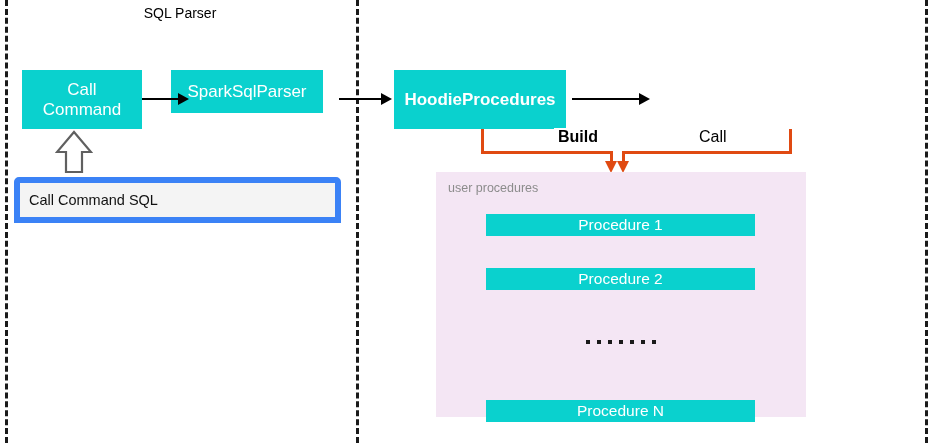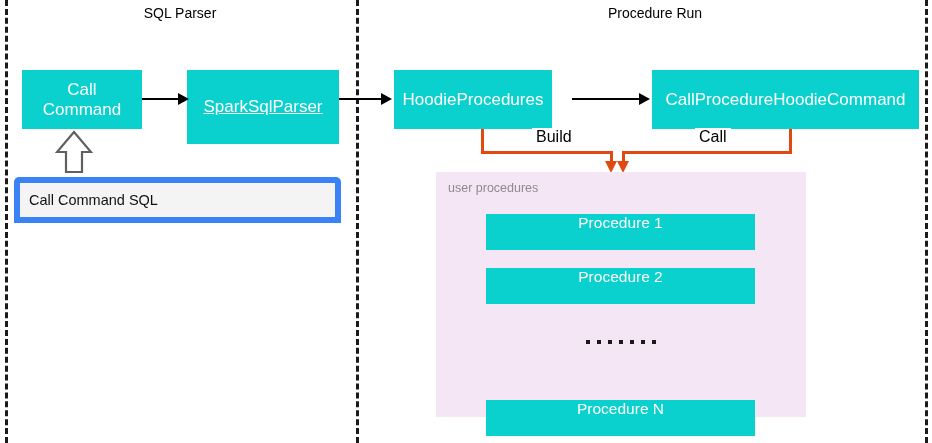--- a/index.html
+++ b/index.html
@@ -46,22 +46,22 @@
     color: #ffffff;
     display: flex;
     align-items: center;
     justify-content: center;
     text-align: center;
     font-size: 17px;
     line-height: 1.15;
     box-sizing: border-box;
   }
   #node-call-command { left: 22px;  top: 70px; width: 120px; height: 59px; }
-  #node-sparksql     { left: 187px; top: 70px; width: 152px; height: 74px; text-decoration: underline; }
-  #node-hoodieproc   { left: 394px; top: 70px; width: 158px; height: 59px; }
+  #node-sparksql     { left: 171px; top: 70px; width: 152px; height: 43px; }
+  #node-hoodieproc   { left: 394px; top: 70px; width: 172px; height: 59px; font-weight: bold; }
   #node-callproccmd  { left: 652px; top: 70px; width: 267px; height: 59px; }
 
   
   .arrow-line {
     position: absolute;
     height: 0;
     border-top: 2.5px solid #000000;
   }
   .arrow-head {
     position: absolute;
@@ -139,21 +139,21 @@
   #o-right-head { left: 617px; top: 161px; }
 
   .edge-label {
     position: absolute;
     font-size: 16px;
     color: #000000;
     background: #ffffff;
     padding: 0 4px;
     white-space: nowrap;
   }
-  #label-build { left: 532px; top: 128px; }
+  #label-build { left: 554px; top: 128px; font-weight: bold; }
   #label-call  { left: 695px; top: 128px; }
 
   
   #procedures-panel {
     position: absolute;
     left: 436px;
     top: 172px;
     width: 370px;
     height: 245px;
     background: #f4e6f4;
@@ -165,25 +165,26 @@
     left: 12px;
     top: 9px;
     font-size: 12.5px;
     color: #8c8c8c;
     white-space: nowrap;
   }
   .procedure-box {
     position: absolute;
     left: 50px;
     width: 269px;
-    height: 36px;
+    height: 22px;
     background: #0ad1ce;
     color: #ffffff;
     font-size: 15.5px;
     display: flex;
+    align-items: center;
     justify-content: center;
   }
   #procedure-1 { top: 42px; }
   #procedure-2 { top: 96px; }
   #procedure-3 { top: 186px; margin-top: 42px; }
 
   .dots {
     position: absolute;
     left: 50px;
     width: 269px;
@@ -204,34 +205,30 @@
 </head>
 <body>
 
 <div id="canvas">
 
   <div class="divider" id="divider-left"></div>
   <div class="divider" id="divider-mid"></div>
   <div class="divider" id="divider-right"></div>
 
   <div class="section-title" id="title-sql">SQL Parser</div>
-  <div class="section-title" id="title-proc">Procedure Run</div>
 
   <div class="node" id="node-call-command">
     <span style="white-space:pre-line">Call
 Command</span>
   </div>
   <div class="node" id="node-sparksql">
     <span>SparkSqlParser</span>
   </div>
   <div class="node" id="node-hoodieproc">
     <span>HoodieProcedures</span>
-  </div>
-  <div class="node" id="node-callproccmd">
-    <span>CallProcedureHoodieCommand</span>
   </div>
 
   <div class="arrow-line" id="arrow1-line"></div>
   <div class="arrow-head" id="arrow1-head"></div>
   <div class="arrow-line" id="arrow2-line"></div>
   <div class="arrow-head" id="arrow2-head"></div>
   <div class="arrow-line" id="arrow3-line"></div>
   <div class="arrow-head" id="arrow3-head"></div>
 
   <svg id="block-arrow-up" viewBox="0 0 38 44">

